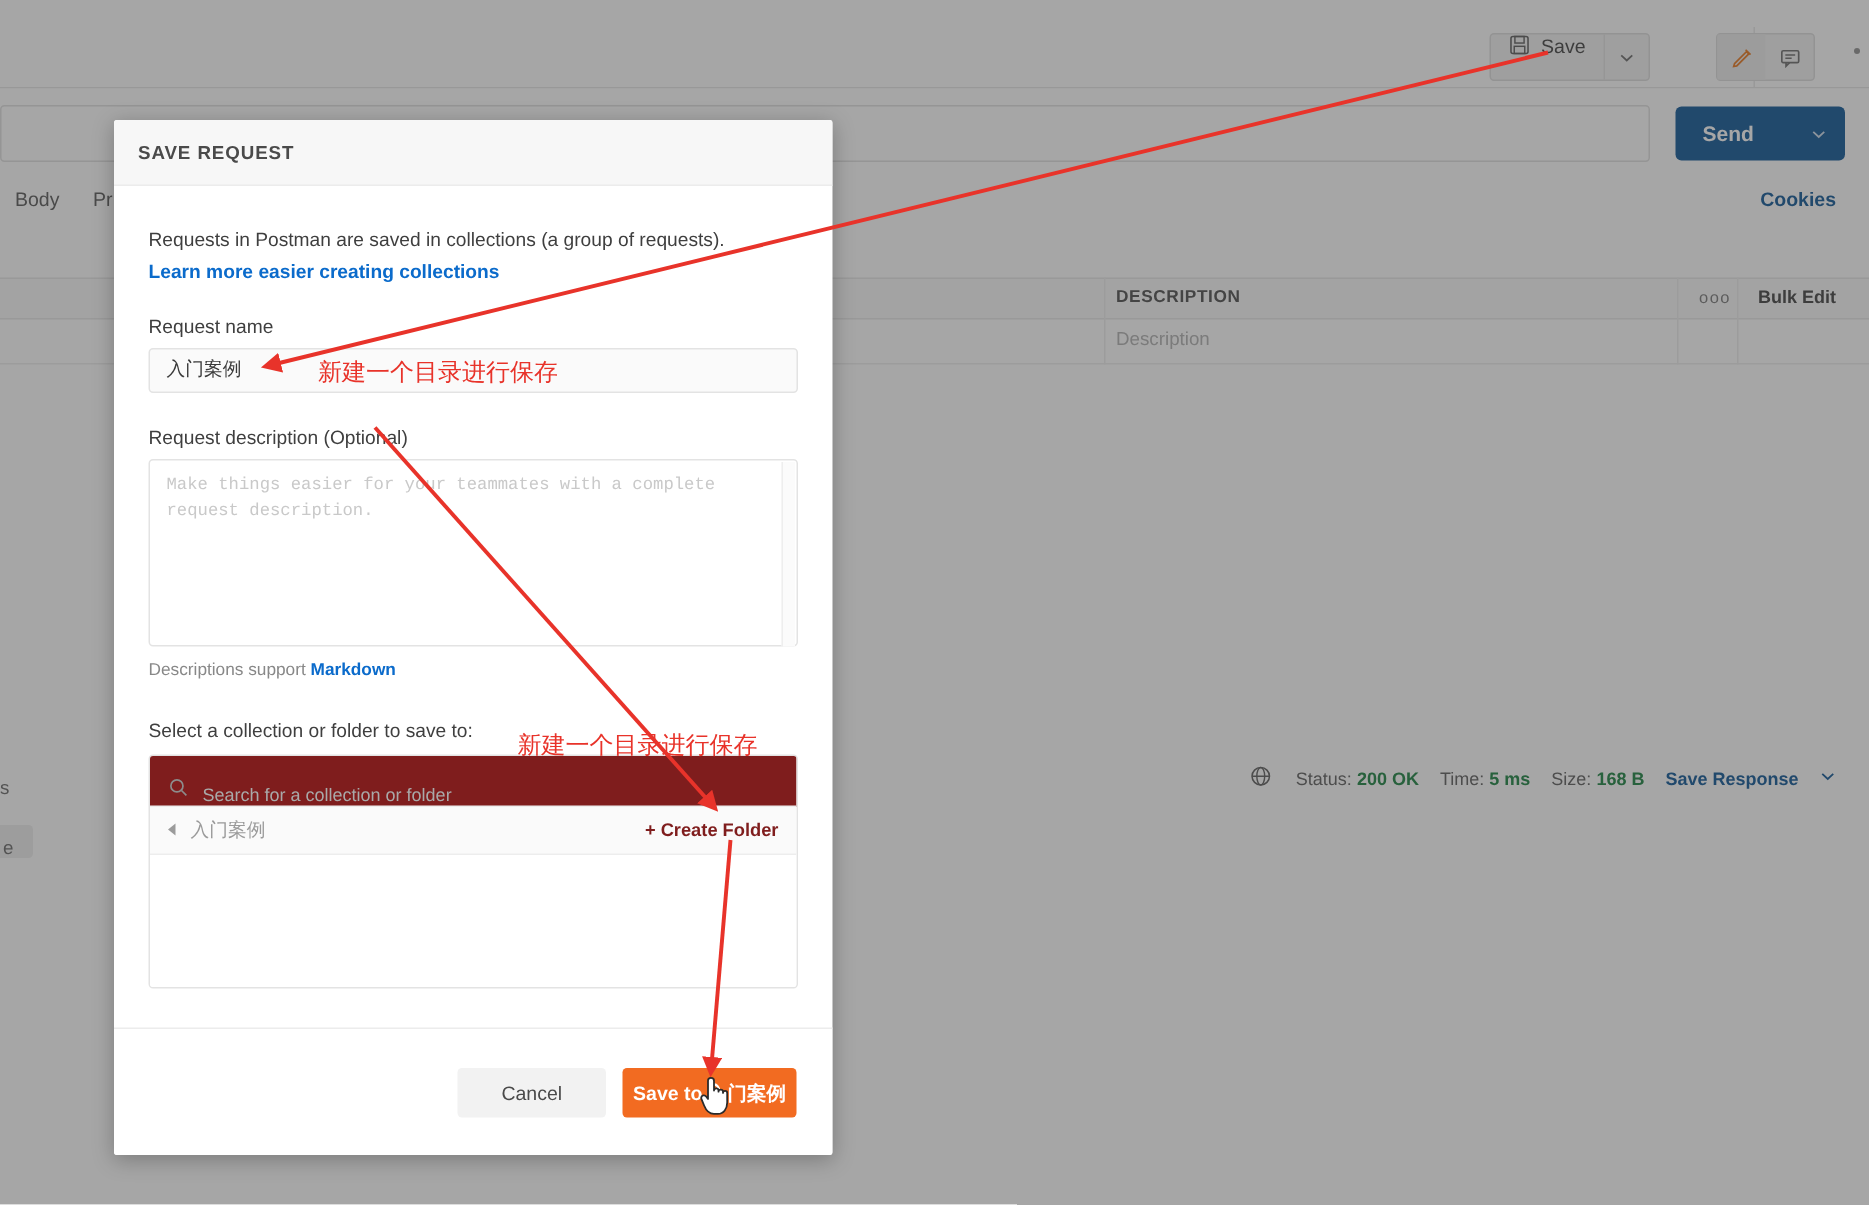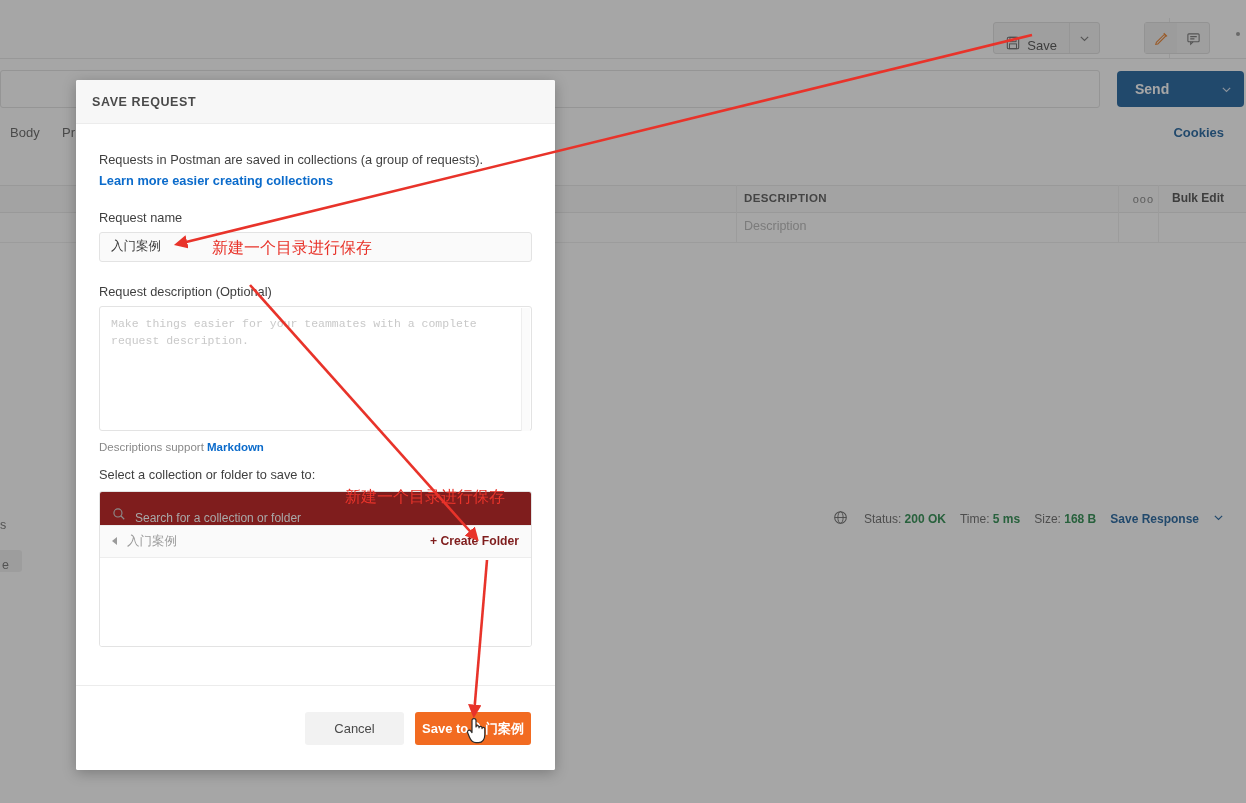--- a/index.html
+++ b/index.html
@@ -26,21 +26,21 @@
     position: absolute; left: 0; top: 0; width: 1246px; height: 59px;
     background: #ffffff; border-bottom: 1px solid #e6e6e6;
   }
   .save-btn-group {
     position: absolute; right: 146px; top: 22px;
     display: flex; align-items: center;
     background: #f2f2f2; border: 1px solid #dcdcdc; border-radius: 3px;
     height: 32px;
   }
   .save-btn {
-    display: flex; align-items: flex-end; gap: 7px;
+    display: flex; align-items: flex-start; gap: 7px;
     padding: 0 12px; height: 30px;
     font-size: 13px; color: #3d3d3d;
   }
   .save-caret {
     display: flex; align-items: center; justify-content: center;
     width: 30px; height: 30px; border-left: 1px solid #e2e2e2;
   }
   .icon-pair {
     position: absolute; right: 36px; top: 22px;
     display: flex; align-items: center;
@@ -64,21 +64,21 @@
   .url-row {
     position: absolute; left: 0; top: 59px; width: 1246px; height: 58px;
     background: #ffffff;
   }
   .url-box {
     position: absolute; left: 0; top: 11px; width: 1100px; height: 38px;
     background: #ffffff; border: 1px solid #dfdfdf; border-radius: 3px;
   }
   .send-btn {
     position: absolute; left: 1117px; top: 71px;
-    width: 127px; height: 36px; border-radius: 4px;
+    width: 113px; height: 36px; border-radius: 4px;
     background: #0b5394; color: #ffffff;
     display: flex; align-items: center;
     font-size: 14px; font-weight: bold;
   }
   .send-btn .send-label { margin-left: 18px; }
   .send-btn .send-caret { position: absolute; right: 12px; top: 11px; }
 
   .req-tabs {
     position: absolute; left: 0; top: 121px; width: 1246px; height: 28px;
     font-size: 13px; color: #555;
@@ -199,21 +199,21 @@
     position: absolute; right: 1px; top: 1px;
     width: 9px; height: 123px; background: #fbfbfb;
     border-left: 1px solid #eee;
   }
   .md-note {
     margin-top: 10px;
     font-size: 11.5px; color: #888;
   }
   .md-note .md-link { color: #0b6bcb; font-weight: bold; }
   .sel-label {
-    margin-top: 14px; margin-bottom: 9px;
+    margin-top: 26px; margin-bottom: 9px;
     font-size: 12.8px; color: #3f3f3f;
   }
   .picker {
     width: 433px; height: 156px;
     border: 1px solid #e3e3e3; border-radius: 3px;
     background: #ffffff;
     overflow: hidden;
   }
   .picker-search {
     height: 34px; background: #7f1d1d;

